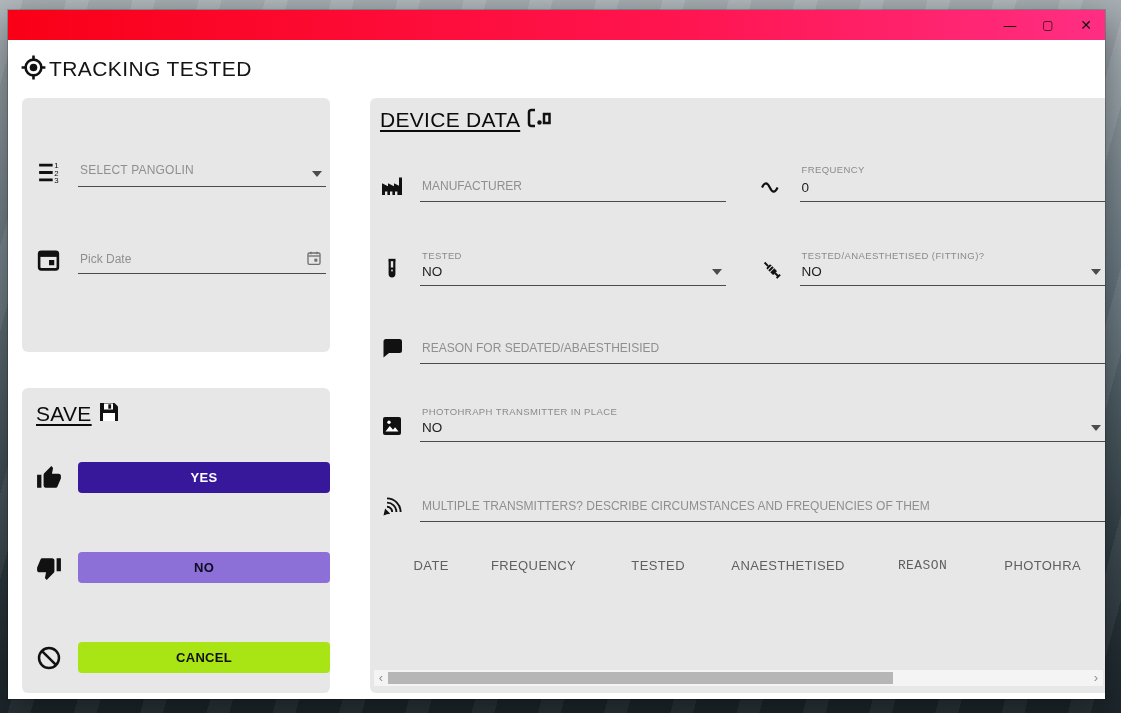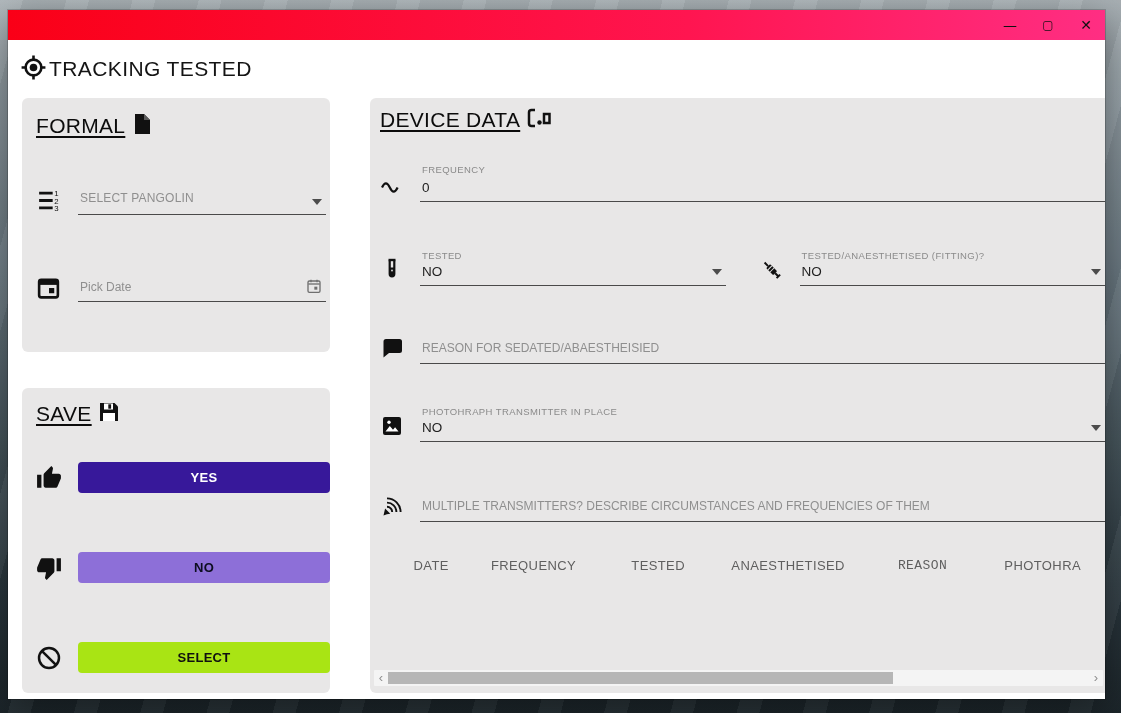--- a/index.html
+++ b/index.html
@@ -126,29 +126,20 @@
           </svg>
       </span>
       <span class="app-title">TRACKING TESTED</span>
     </div>
 
     <div class="content">
 
       <div class="left-col">
 
         <div class="card formal">
-          <div class="card-head">
-            <span class="htxt">FORMAL</span>
-            <span>
-              <svg viewBox="0 0 24 24">
-                  <path d="M5 2h9l6 6v14H5z" fill="#111"></path>
-                  <path d="M14 2v6h6z" fill="#5a5a5a"></path>
-                </svg>
-            </span>
-          </div>
 
           <div class="icon-row row-select">
             <div class="icon-cell">
               <svg viewBox="0 0 24 24">
                   <path d="M3 5h13M3 12h13M3 19h13" stroke="#111" stroke-width="2.7"></path>
                   <text x="17.6" y="8" font-size="7.5" fill="#111" font-family="sans-serif">1</text>
                   <text x="17.6" y="15" font-size="7.5" fill="#111" font-family="sans-serif">2</text>
                   <text x="17.6" y="22" font-size="7.5" fill="#111" font-family="sans-serif">3</text>
                 </svg>
             </div>
@@ -211,21 +202,21 @@
             <button class="btn btn-no">NO</button>
           </div>
 
           <div class="btn-row row-cancel">
             <div class="icon-cell">
               <svg viewBox="0 0 24 24">
                   <circle cx="12" cy="12" r="9.2" fill="none" stroke="#111" stroke-width="2.3"></circle>
                   <path d="M5.6 5.6l12.8 12.8" stroke="#111" stroke-width="2.3"></path>
                 </svg>
             </div>
-            <button class="btn btn-cancel">SELECT</button>
+            <button class="btn btn-cancel">CANCEL</button>
           </div>
         </div>
       </div>
 
       <div class="right-col">
         <div class="card device">
 
           <div class="card-head">
             <span class="htxt">DEVICE DATA</span>
             <span>
@@ -234,20 +225,31 @@
                   <circle cx="14.5" cy="16.5" r="2.2" fill="#111"></circle>
                   <rect x="19" y="8" width="5.5" height="9" fill="none" stroke="#111" stroke-width="2.5"></rect>
                 </svg>
             </span>
           </div>
 
           <div class="two-col row-1">
             <div class="col">
               <div class="dev-icon">
                 <svg viewBox="0 0 24 24">
+                    <path d="M2 21V9.2l6 3V9.2l6 3V9.2l5 2.5V3.5h3V21z" fill="#111"></path>
+                    <path d="M5 17.5h2.4v3.5H5zM10 17.5h2.4v3.5H10zM15 17.5h2.4v3.5H15z" fill="#e8e7e7"></path>
+                  </svg>
+              </div>
+              <div class="field" style="padding-bottom:7px;">
+                <input placeholder="MANUFACTURER" style="">
+              </div>
+            </div>
+            <div class="col">
+              <div class="dev-icon">
+                <svg viewBox="0 0 24 24">
                     <path d="M2 13.5c2.6-5.5 5.2-5.5 7.8 0s5.2 5.5 7.8 0" fill="none" stroke="#111" stroke-width="2.2"></path>
                   </svg>
               </div>
               <div class="field" style="padding-bottom:5px;">
                 <div class="flabel">FREQUENCY</div>
                 <input style="font-size: 13.5px;" value="0">
               </div>
             </div>
           </div>
 

